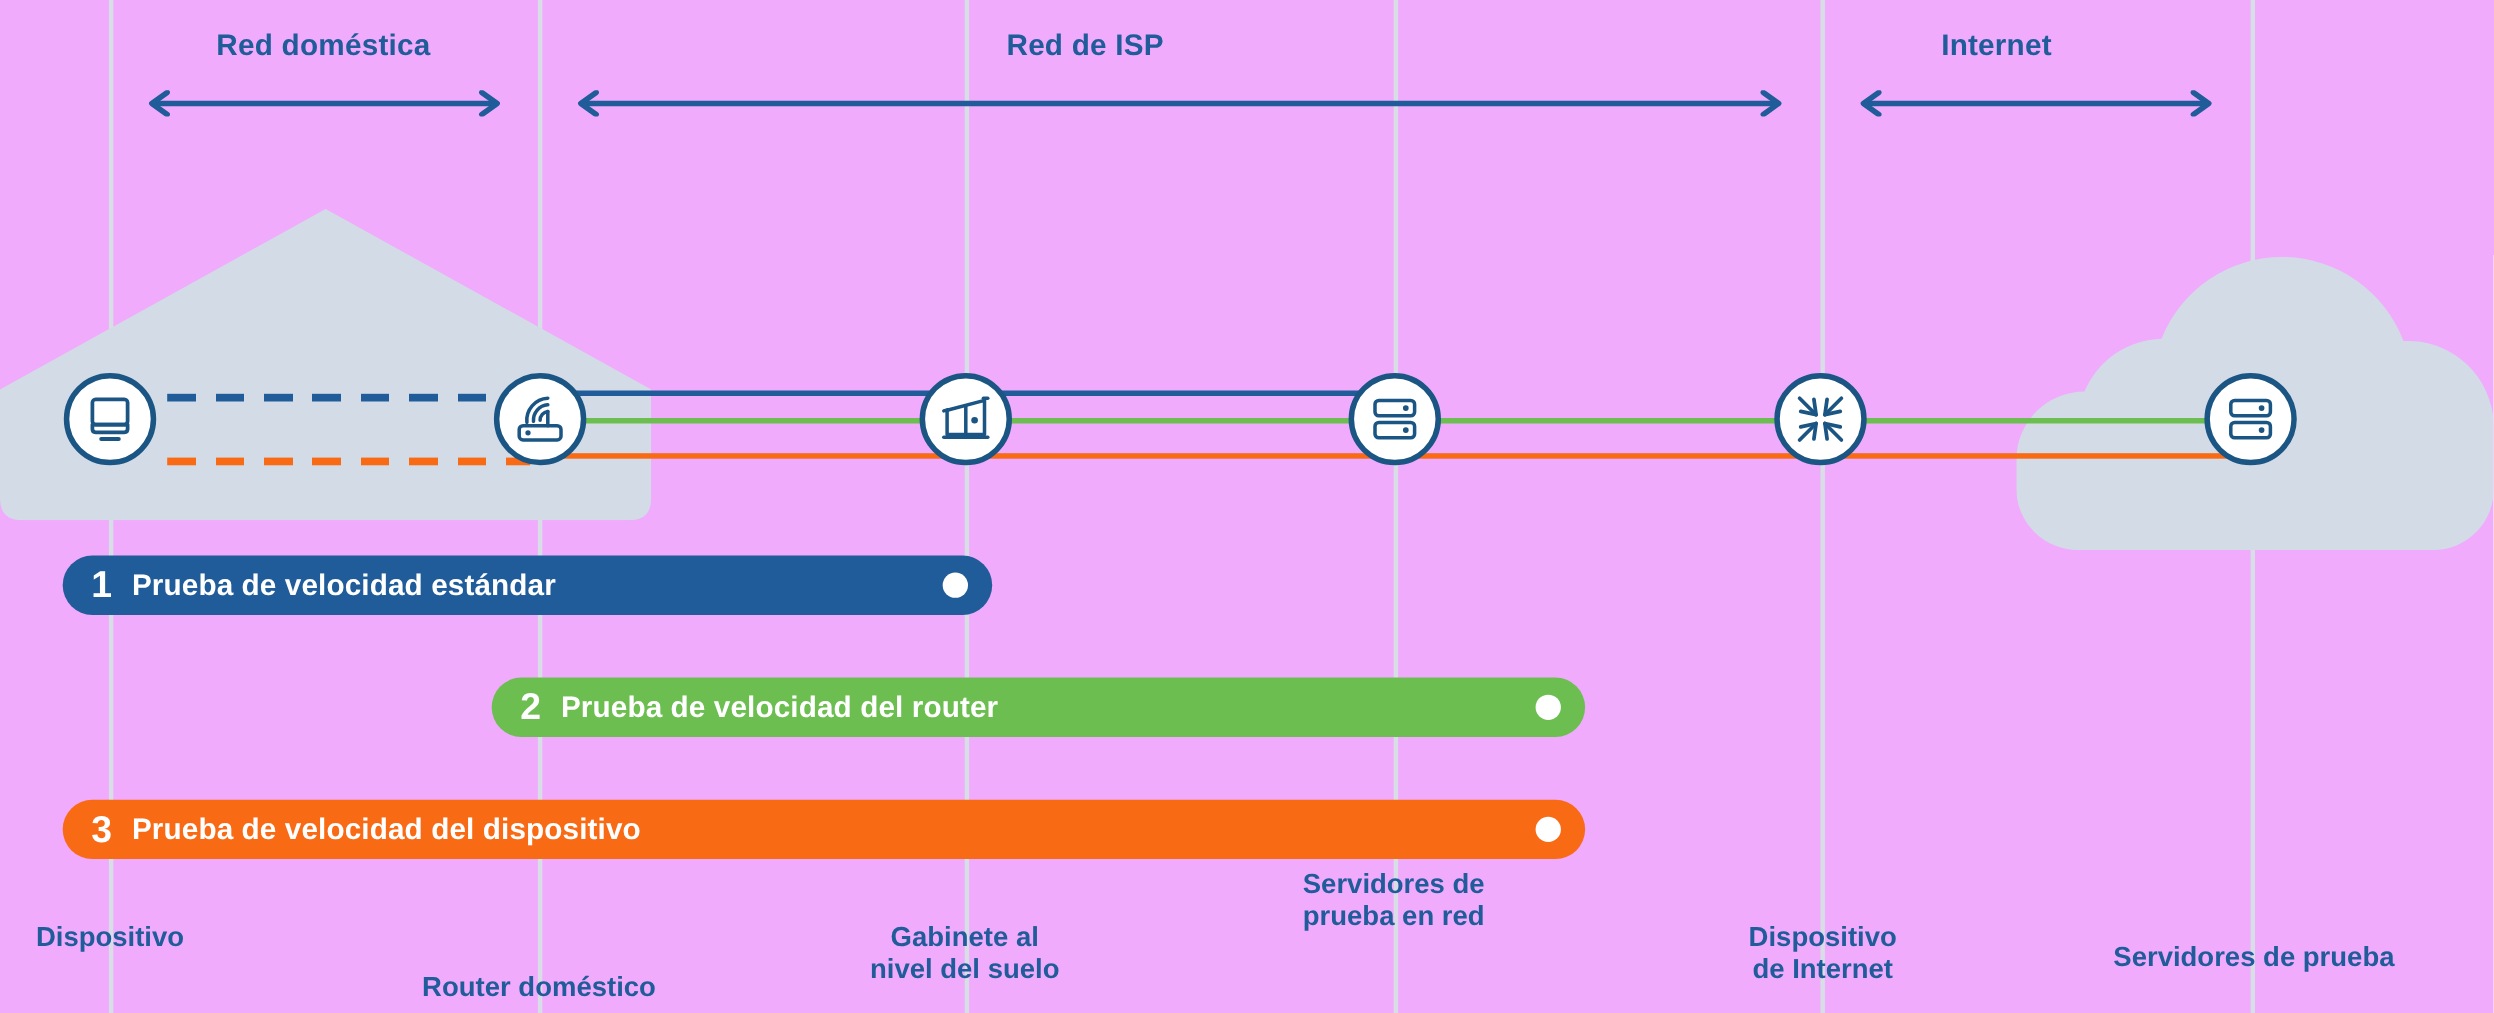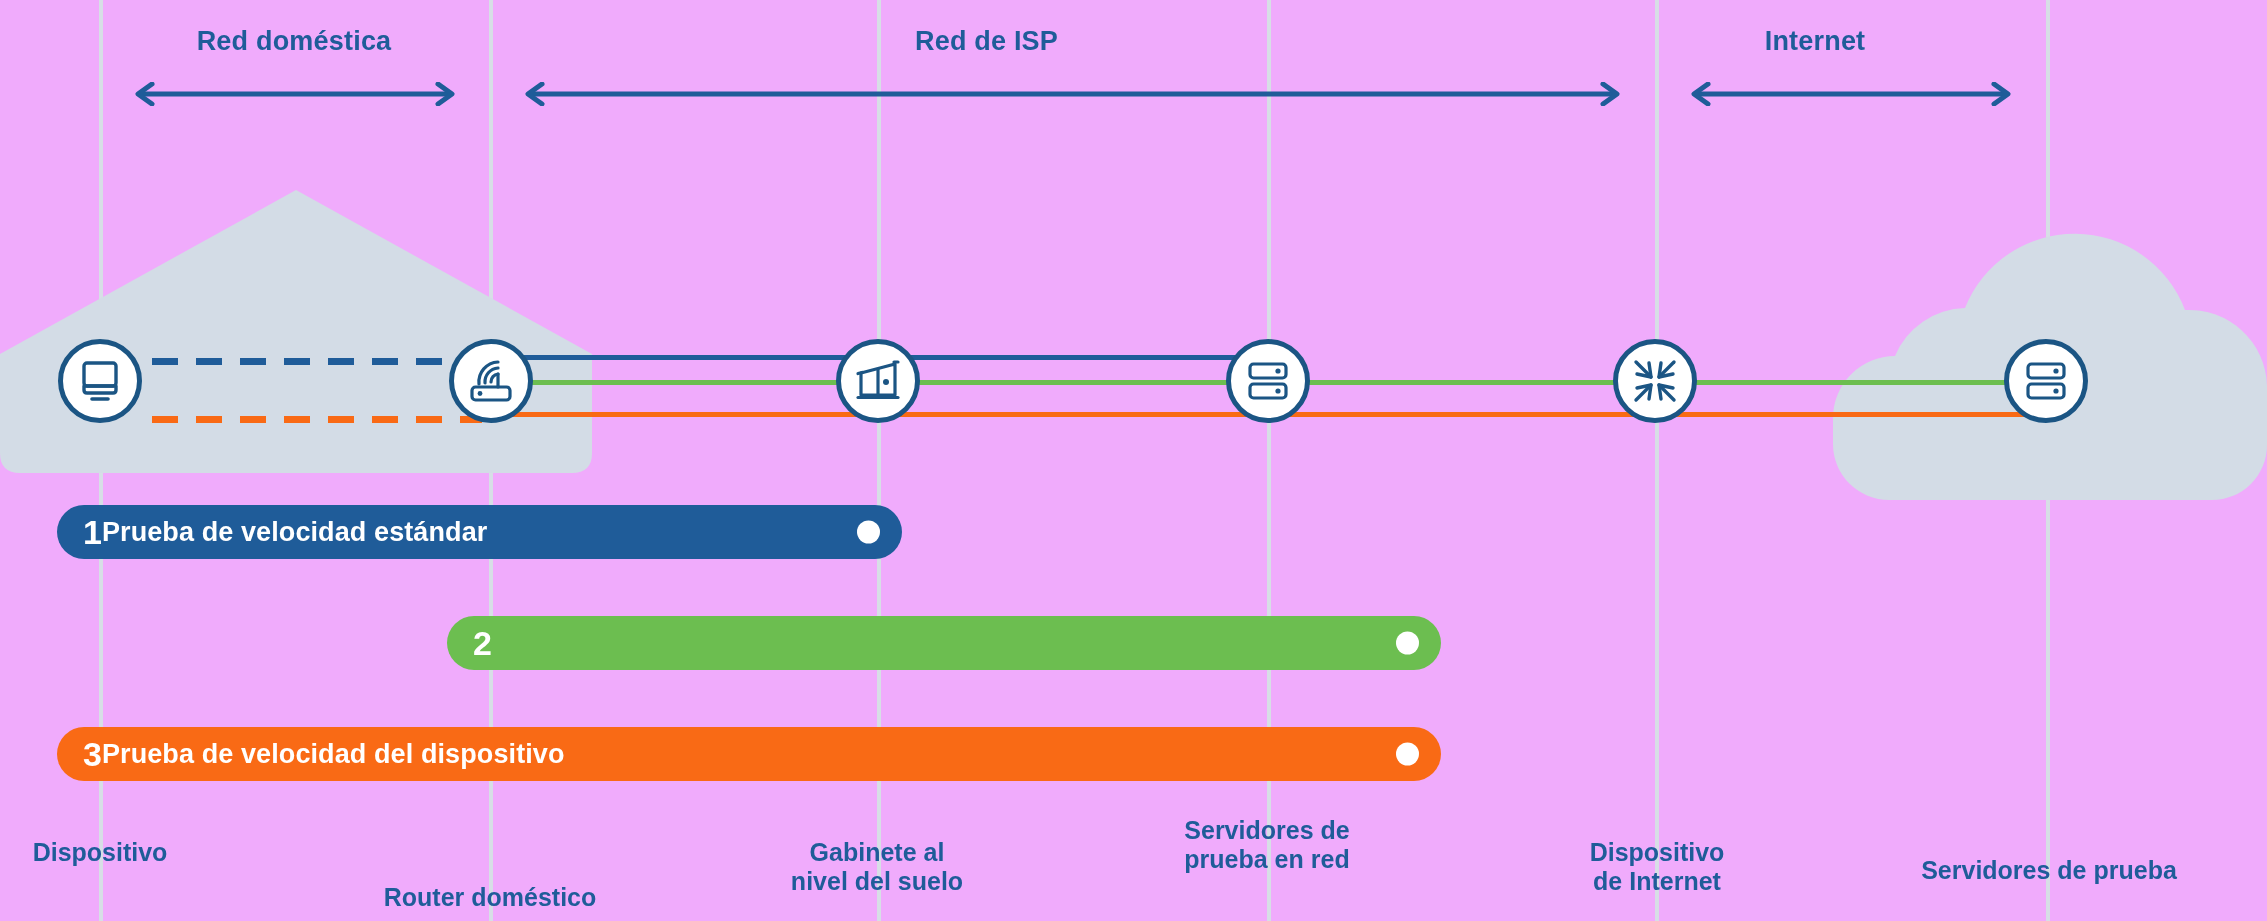--- a/index.html
+++ b/index.html
@@ -107,20 +107,21 @@
   }
   .bar .num {
     font-size: 34px;
     font-weight: bold;
     margin-left: 26px;
     line-height: 1;
   }
   .bar .txt {
     font-size: 27px;
     font-weight: bold;
+    margin-left: 18px;
     white-space: nowrap;
     letter-spacing: .1px;
   }
   .bar .enddot {
     position: absolute;
     width: 23px;
     height: 23px;
     border-radius: 50%;
     background: #ffffff;
     top: 50%;
@@ -262,39 +263,40 @@
   </div>
 
   <div class="bar b1" style="left:57px; top:505px; width:845px;">
     <span class="num">1</span>
     <span class="txt">Prueba de velocidad estándar</span>
     <span class="enddot" style="right:22px;"></span>
   </div>
 
   <div class="bar b2" style="left:447px; top:616px; width:994px;">
     <span class="num">2</span>
+    <span class="txt">Prueba de velocidad del router</span>
     <span class="enddot" style="right:22px;"></span>
   </div>
 
   <div class="bar b3" style="left:57px; top:727px; width:1384px;">
     <span class="num">3</span>
     <span class="txt">Prueba de velocidad del dispositivo</span>
     <span class="enddot" style="right:22px;"></span>
   </div>
 
   <div class="nlabel" style="left:0px; top:838px; width:200px;">Dispositivo</div>
 
   <div class="nlabel" style="left:340px; top:843px; width:300px;margin-top:40px;">Router doméstico</div>
 
   <div class="nlabel" style="left:727px; top:838px; width:300px;">
     <div>Gabinete al</div>
     <div>nivel del suelo</div>
   </div>
 
-  <div class="nlabel" style="left:1117px; top:816px; width:300px;">
+  <div class="nlabel" style="left:1117px; top:790px; width:300px;">
     <div>Servidores de</div>
     <div>prueba en red</div>
   </div>
 
   <div class="nlabel" style="left:1507px; top:838px; width:300px;">
     <div>Dispositivo</div>
     <div>de Internet</div>
   </div>
 
   <div class="nlabel" style="left:1859px; top:856px; width:380px;">

